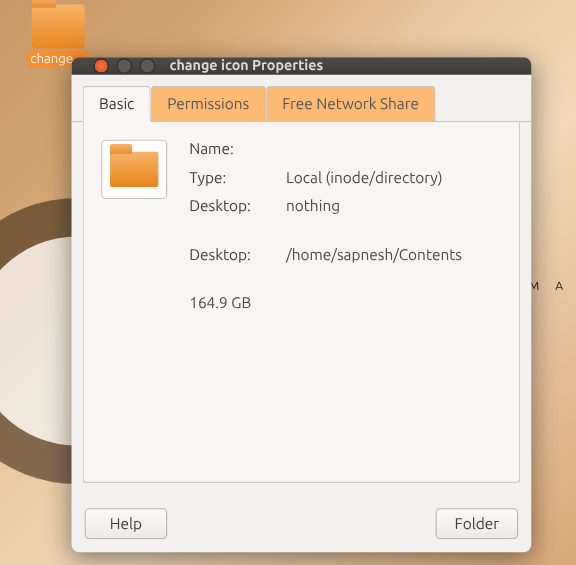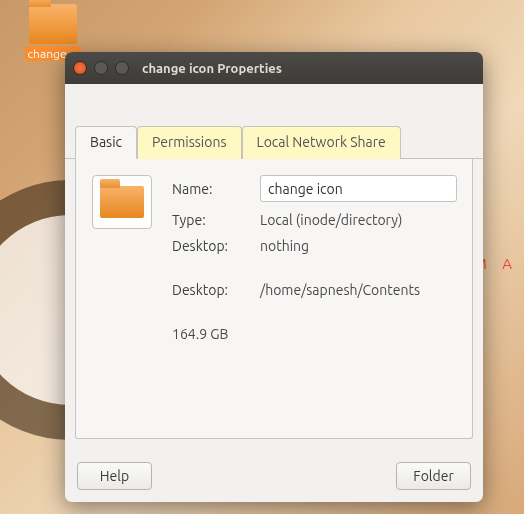--- a/index.html
+++ b/index.html
@@ -8,21 +8,21 @@
     font-family: "Ubuntu", "Segoe UI", sans-serif;
     font-size: 14px;
     color: #3c3c3c;
     background: linear-gradient(135deg, #c89868 0%, #d4a574 20%, #e8c8a0 40%, #f0d8b8 60%, #d8a878 100%);
     position: relative;
     overflow: hidden;
   }
   
   .bg-circle { position: absolute; border-radius: 50%; border: 35px solid rgba(60,40,20,0.6); width: 260px; height: 260px; left: -60px; top: 180px; }
   .bg-inner { position: absolute; border-radius: 50%; background: rgba(245,240,235,0.8); width: 190px; height: 190px; left: -25px; top: 215px; }
-  .bg-text { position:absolute; right:6px; top:255px; color:#ef4444; font-size:15px; letter-spacing:6px; }
+  .bg-text { position:absolute; right:6px; top:255px; color:#0f172a; font-size:11px; letter-spacing:6px; }
   .desktop-icon {
     position: absolute; left: 22px; top: 4px; width: 62px;
     text-align: center; color: #fff; font-size: 12px;
   }
   .desktop-icon .folder {
     width: 48px; height: 40px; margin: 0 auto 2px;
     position: relative;
     background: linear-gradient(#f8b36a,#e8871f);
     border-radius: 3px;
   }
@@ -35,36 +35,35 @@
     display:inline-block; max-width:60px; overflow:hidden; white-space:nowrap;
   }
 
   .window {
     position: absolute; left: 65px; top: 52px; width: 418px; height: 450px;
     background: #f2f1f0; border-radius: 7px;
     box-shadow: 0 6px 24px rgba(0,0,0,0.45);
     display:flex; flex-direction:column;
   }
   .titlebar {
-    height: 32px; background: linear-gradient(#4b4a46,#3d3c38);
+    height: 16px; background: linear-gradient(#4b4a46,#3d3c38);
     border-radius: 7px 7px 0 0;
-    display:flex; align-items:center; padding:0 8px;
+    display:flex; align-items:center; padding:0 20px;
   }
   .wbtn { width:14px; height:14px; border-radius:50%; background:#5a5955; margin-right:7px; border:1px solid #2e2d2a; }
   .wbtn.close { background: radial-gradient(#f07746,#dd4814); }
   .titlebar .title { color:#dfdbd2; font-size:13px; font-weight:600; margin-left:6px; }
 
   .tabbar {
     display:flex; padding:9px 10px 0 10px; gap:0;
     border-bottom:1px solid #c7c3bd;
-    margin-top:32px;
   }
   .tab {
     padding:7px 14px 8px; border:1px solid #c7c3bd; border-bottom:none;
-    border-radius:4px 4px 0 0; background:#fef9c3; color:#555;
+    border-radius:4px 4px 0 0; background:#fdba74; color:#555;
     position:relative; top:1px; cursor:pointer;
   }
   .tab.active { background:#f7f6f5; color:#333; border-bottom:1px solid #f7f6f5; z-index:2; }
 
   .pane {
     flex:1; margin:0 10px 10px; background:#f7f6f5;
     border:1px solid #c7c3bd; border-top:none; border-radius:0 0 3px 3px;
     padding:16px; position:relative;
   }
   .row { display:flex; align-items:flex-start; margin-bottom:8px; }
@@ -116,32 +115,31 @@
   <div class="titlebar">
     <div class="wbtn close"></div>
     <div class="wbtn"></div>
     <div class="wbtn"></div>
     <div class="title">change icon Properties</div>
   </div>
 
   <div class="tabbar">
     <div class="tab active">Basic</div>
     <div class="tab">Permissions</div>
-    <div class="tab">Local Network Share</div>
+    <div class="tab">Free Network Share</div>
   </div>
 
   <div class="pane">
     <div class="row">
       <div class="iconbox">
         <div class="folder"></div>
       </div>
       <div class="fields">
         <div class="field">
           <span class="lbl">Name:</span>
-          <input type="text" value="change icon" style="">
         </div>
         <div class="field">
           <span class="lbl">Type:</span>
           <span class="val">Local (inode/directory)</span>
         </div>
         <div class="field">
           <span class="lbl">Desktop:</span>
           <span class="val">nothing</span>
         </div>
         <div class="gap"></div>

